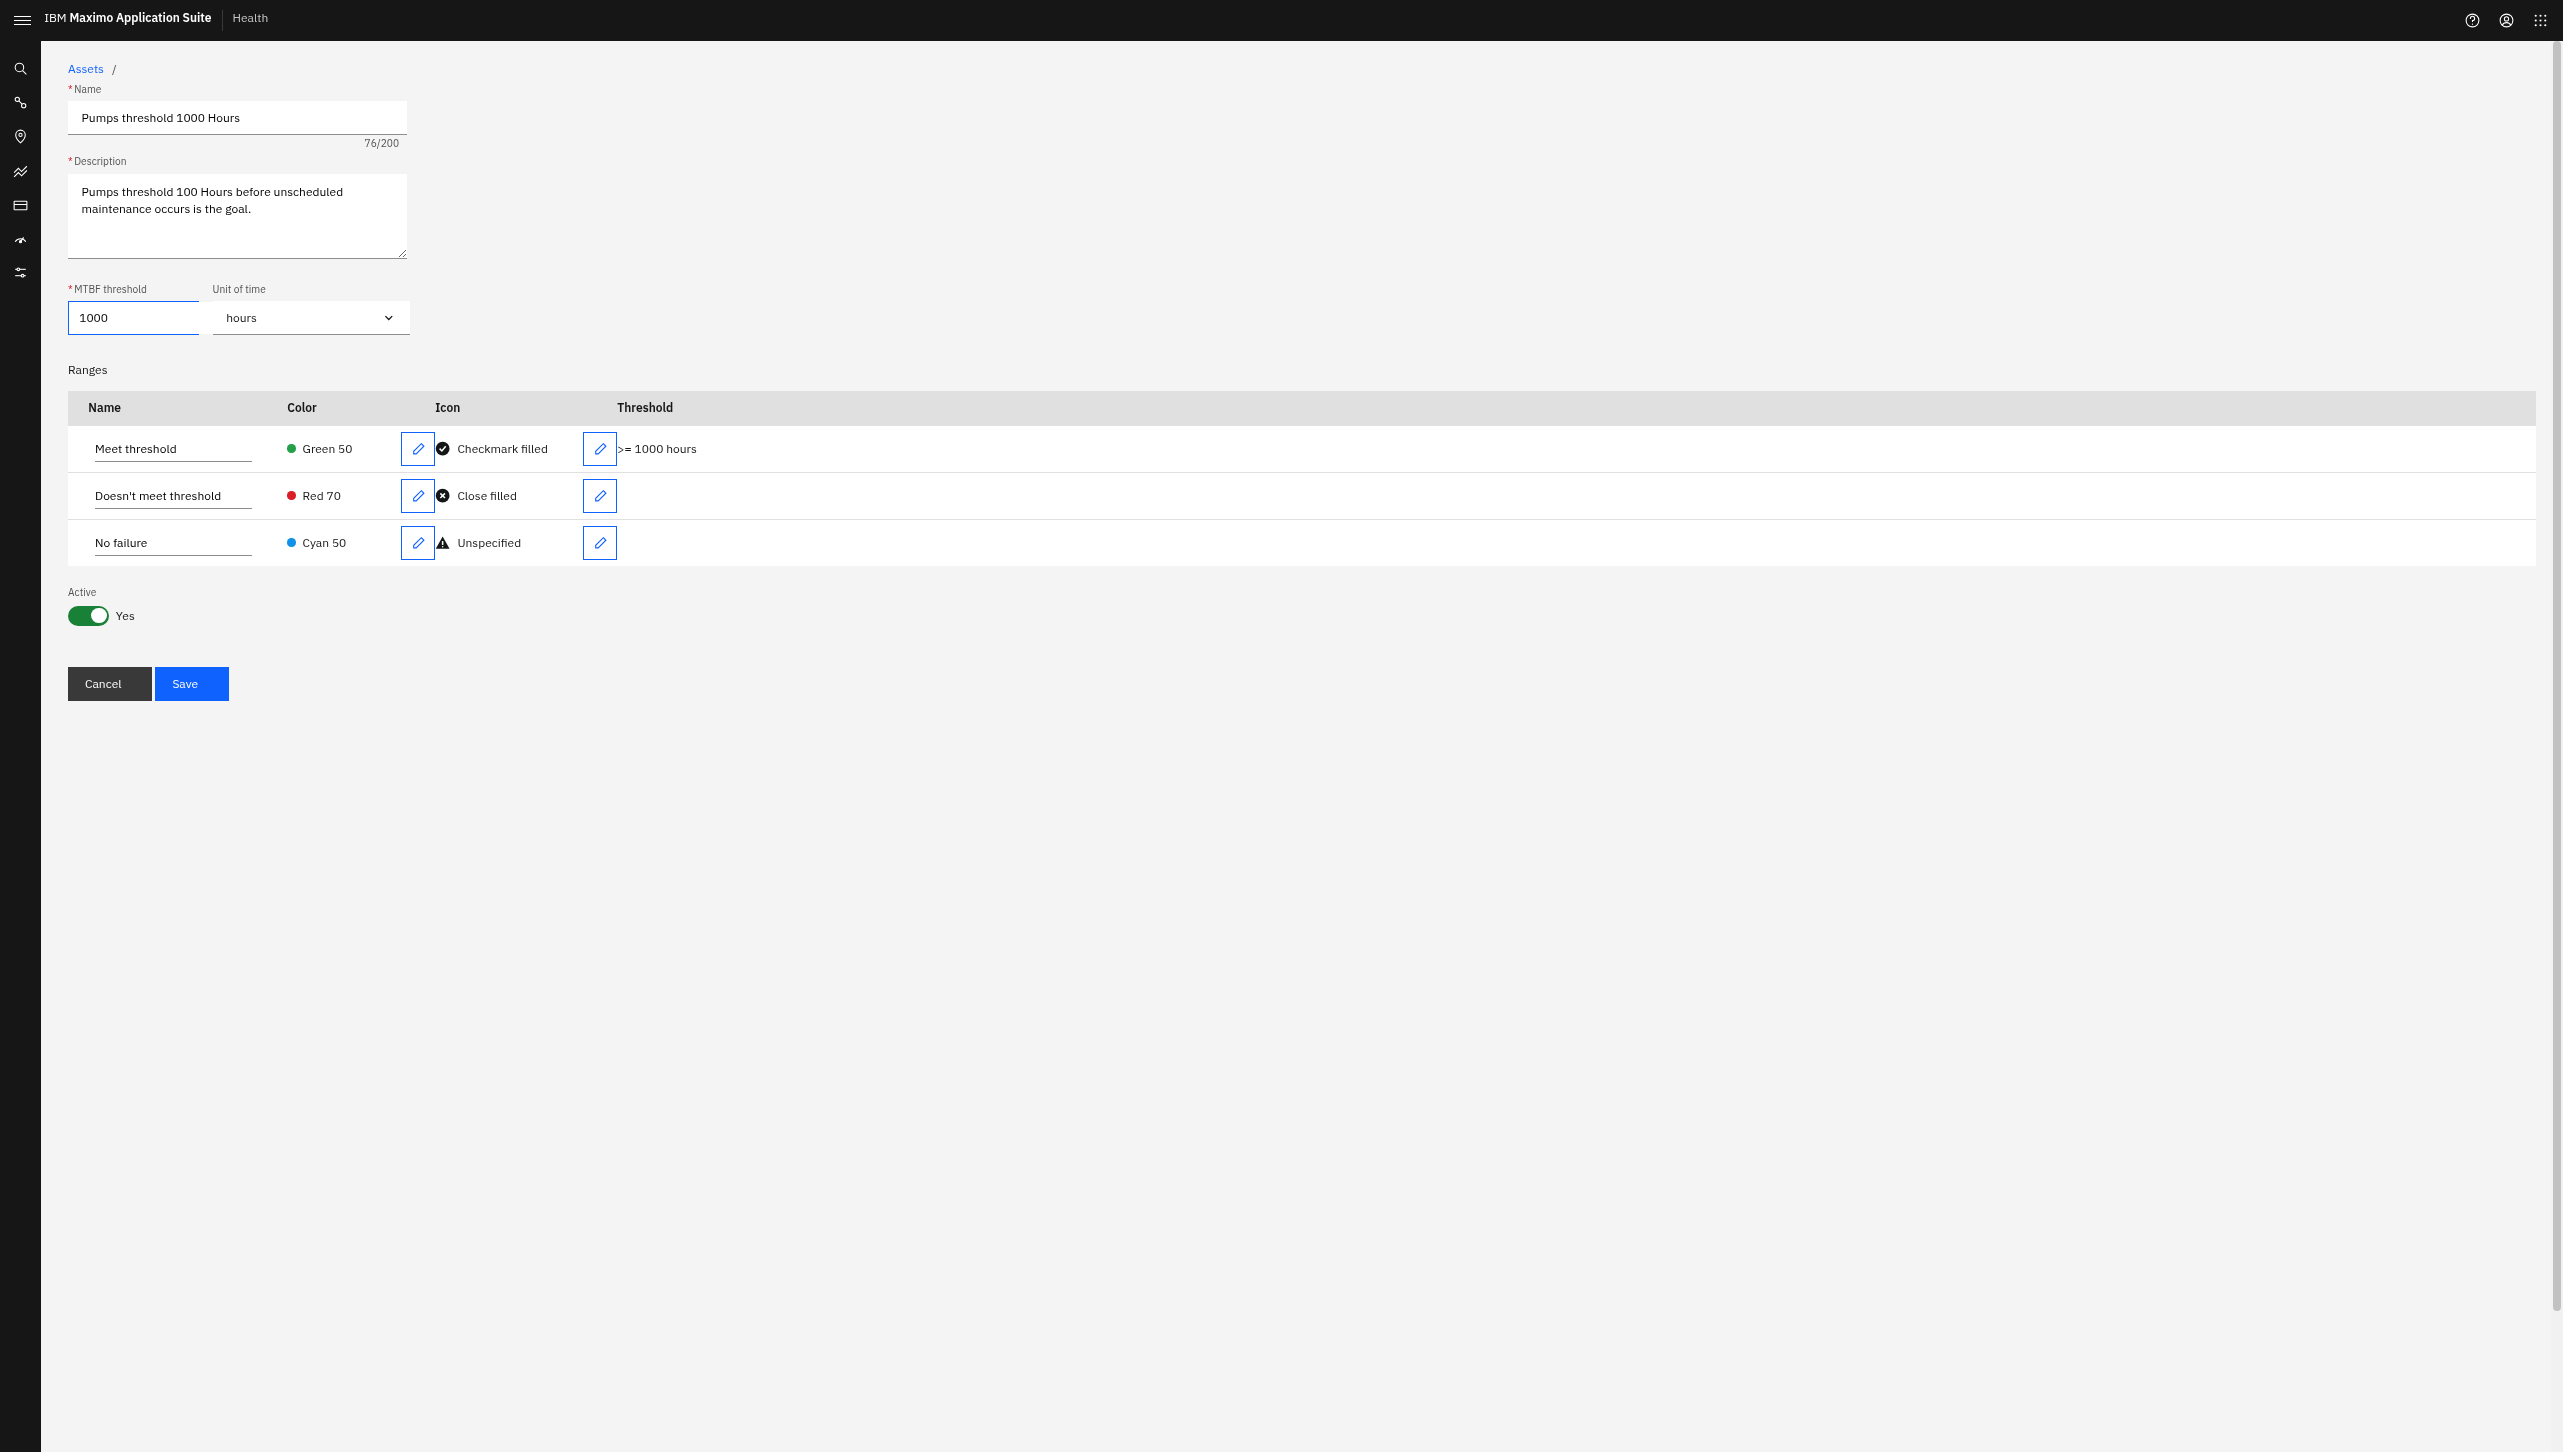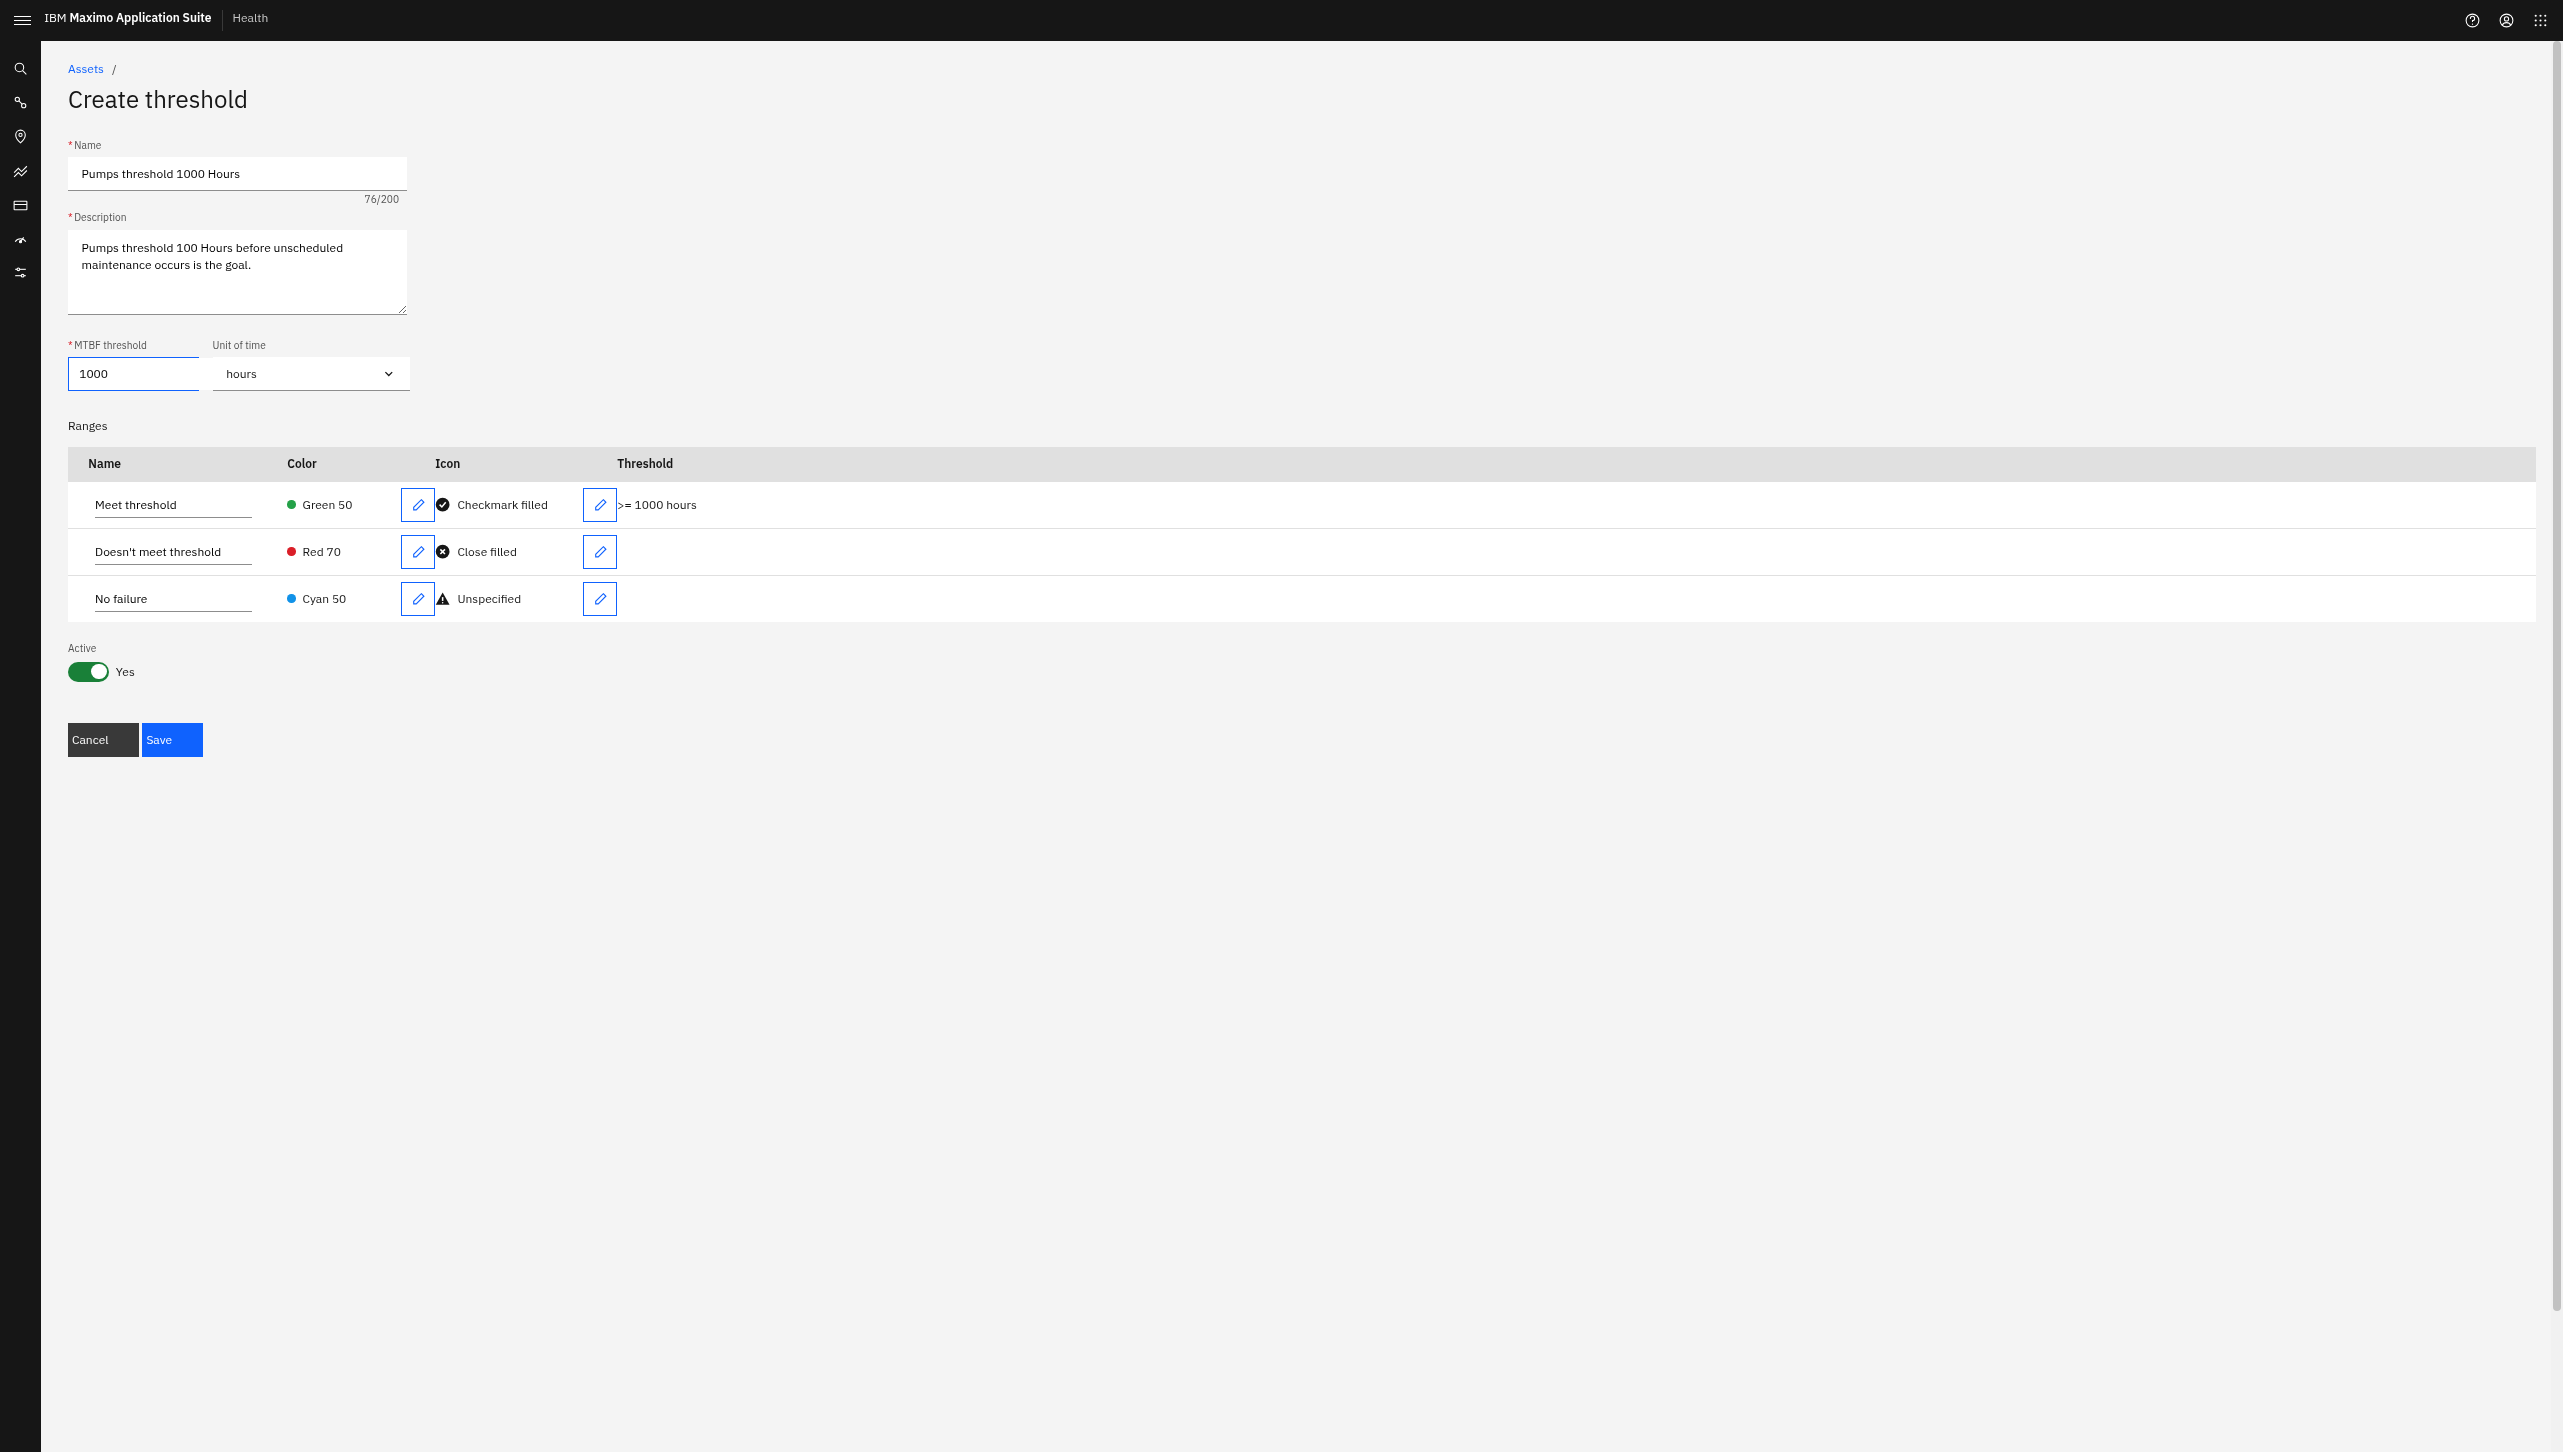--- a/index.html
+++ b/index.html
@@ -72,21 +72,21 @@
     
     .active-section { margin-top: 20.3px; }
     .active-label { font-size: 10.2px; color: #525252; margin-bottom: 6.8px; display: block; }
     .toggle-row { display: flex; align-items: center; gap: 6.8px; }
     .toggle { width: 41px; height: 20.3px; background: #198038; border-radius: 10.2px; position: relative; cursor: pointer; }
     .toggle-knob { position: absolute; right: 2.5px; top: 2.5px; width: 15.3px; height: 15.3px; background: #fff; border-radius: 50%; }
     .toggle-text { font-size: 12px; }
     
     
     .footer { margin-top: 41px; display: flex; gap: 3.4px; }
-    .btn { height: 34px; padding: 0 4px; border: none; font-size: 12px; cursor: pointer; display: inline-flex; align-items: center; font-family: inherit; }
+    .btn { height: 34px; padding: 0 17px; border: none; font-size: 12px; cursor: pointer; display: inline-flex; align-items: center; font-family: inherit; }
     .btn-secondary { background: #393939; color: #fff; padding-right: 30.5px; }
     .btn-primary { background: #0f62fe; color: #fff; padding-right: 30.5px; }
 
     
     .scrollbar-track { position: fixed; right: 0; top: 41px; bottom: 0; width: 12px; background: #f1f1f1; }
     .scrollbar-thumb { position: absolute; left: 1.7px; top: 0; width: 8.5px; height: 90%; background: #c1c1c1; border-radius: 4.2px; }
   </style>
 </head>
 <body>
 
@@ -178,21 +178,20 @@
         </svg>
     </div>
   </div>
 
   <div class="main">
     <div class="breadcrumb">
       <a href="#">Assets</a>
       <span class="breadcrumb-sep">/</span>
     </div>
 
-    <h1 class="page-title">Create threshold</h1>
 
     <div class="form-row">
       <label class="field-label required">Name</label>
       <input class="text-input" value="Pumps threshold 1000 Hours" style="">
     </div>
 
     <div class="form-row">
       <div class="textarea-wrap">
         <span class="char-count">76/200</span>
         <label class="field-label required">Description</label>

